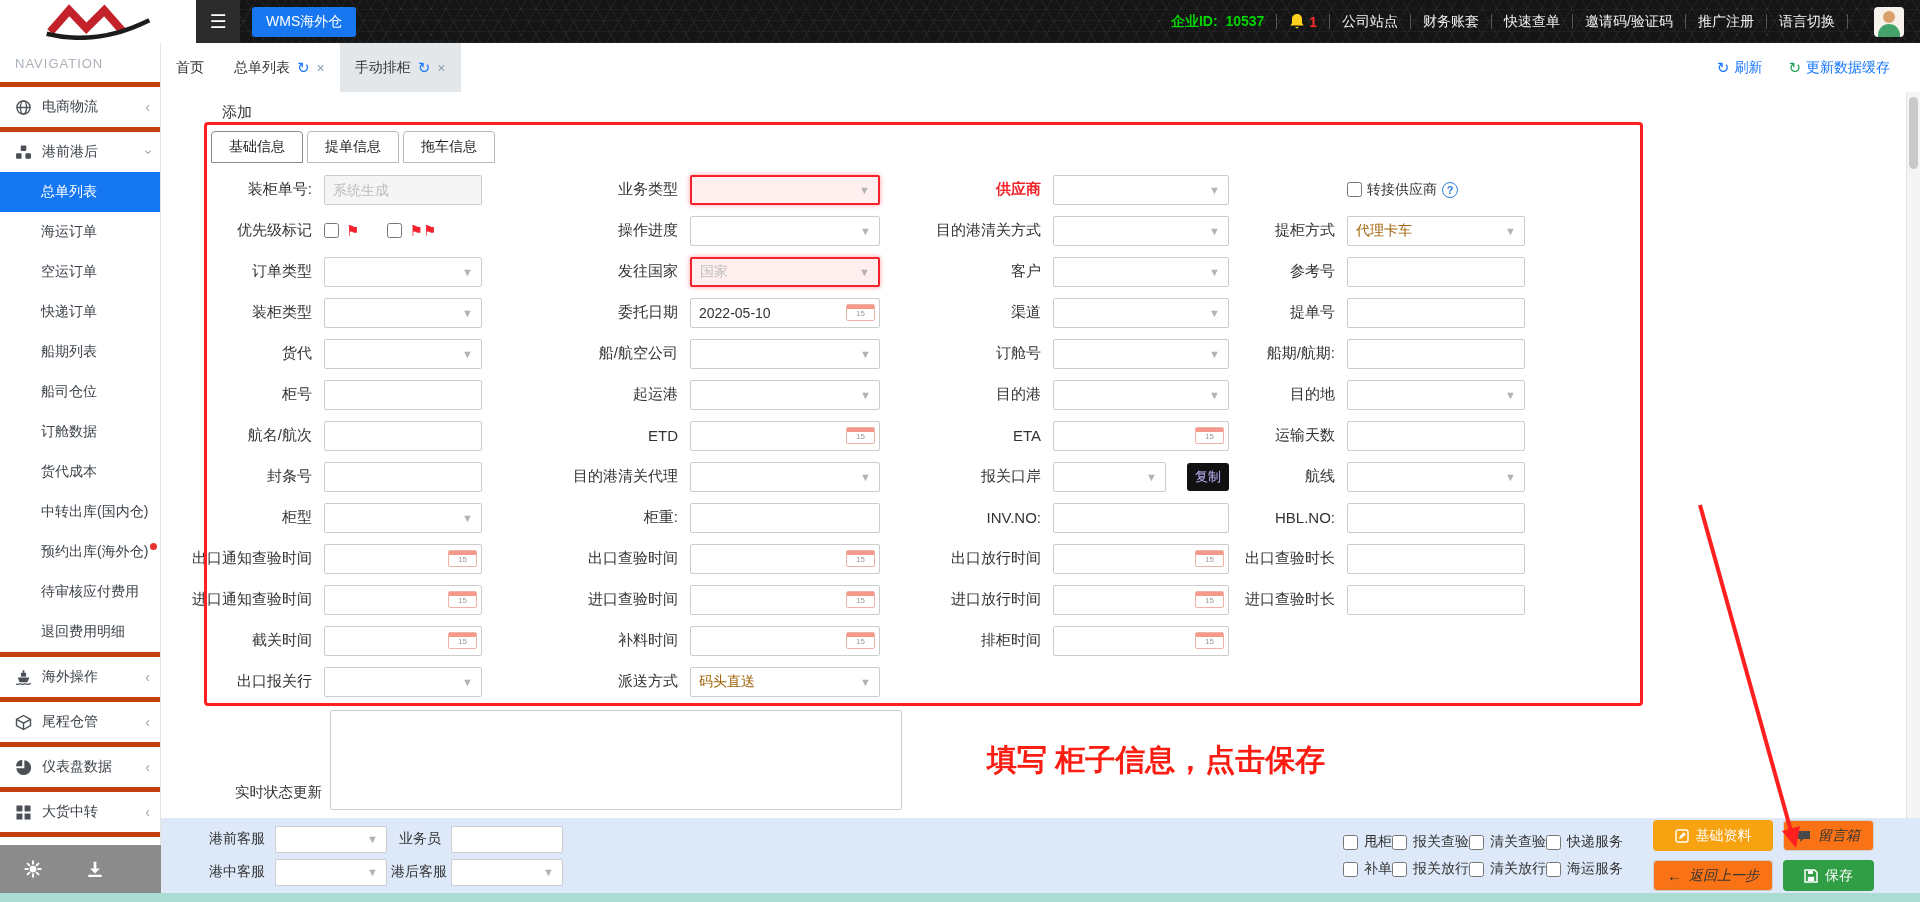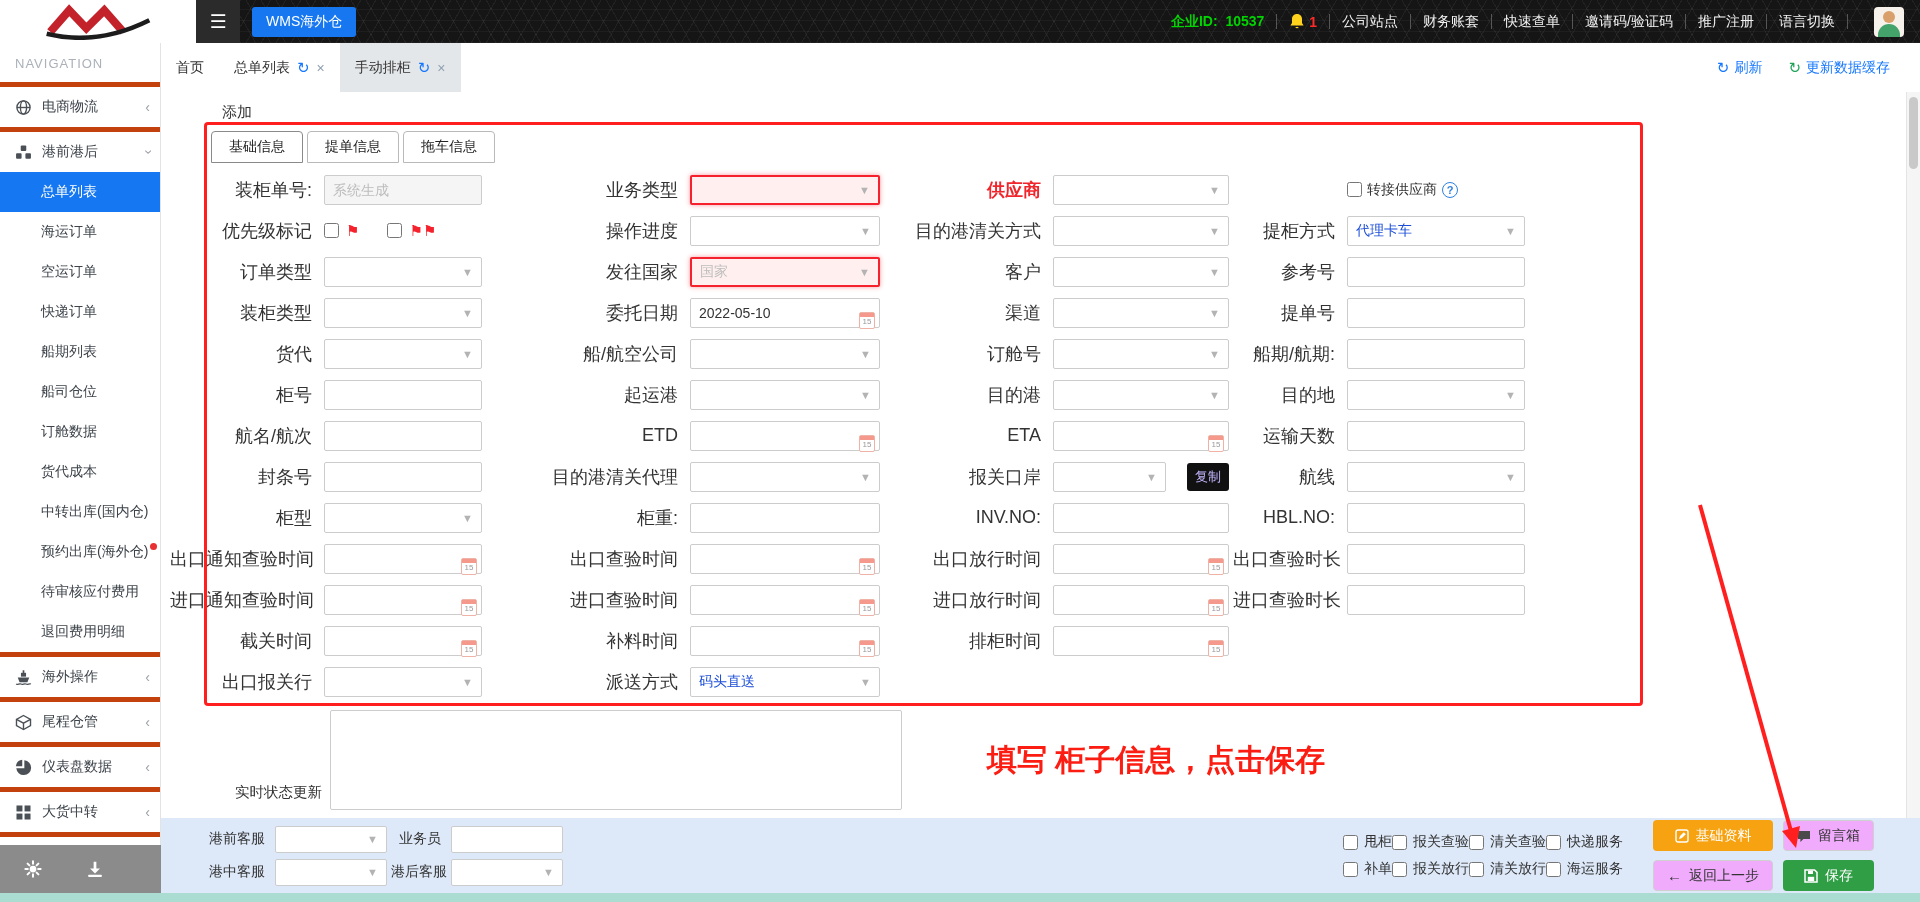--- a/index.html
+++ b/index.html
@@ -57,36 +57,36 @@
   
   .content{position:absolute;left:161px;top:92px;right:0;bottom:9px;background:#fff;}
   .panel-title{position:absolute;left:61px;top:11px;font-size:15px;color:#333;}
   .form-tabs{position:absolute;left:50px;top:39px;display:flex;gap:4px;}
   .ftab{border:1px solid #b9b9b9;background:#fff;border-radius:4px 4px 0 0;padding:6px 17px;font-size:14px;color:#222;cursor:pointer;}
   .ftab.active{border-color:#8a8a8a;}
 
   .form-grid{position:absolute;left:9px;top:77px;display:grid;
     grid-template-columns:150px 158px 200px 190px 165px 176px 110px 178px;
     grid-auto-rows:41px;column-gap:4px;align-items:center;}
-  .flabel{text-align:right;padding-right:8px;white-space:nowrap;color:#333;font-size:18px;}
+  .flabel{text-align:right;padding-right:8px;white-space:nowrap;color:#333;font-size:15px;}
   .flabel.red{color:#f0262d;font-weight:bold;}
   .fctrl{display:flex;align-items:center;min-width:0;}
   .tin{width:100%;height:30px;border:1px solid #ccc;border-radius:2px;padding:0 8px;font-size:14px;color:#333;
        font-family:inherit;box-sizing:border-box;background:#fff;outline:none;}
   .tin::placeholder{color:#bdbdbd;}
   .tin:disabled{background:#f5f5f5;color:#c2410c;}
   .datewrap{position:relative;width:100%;display:flex;align-items:center;border-radius:13px;}
   .datewrap .tin{padding-right:26px;}
-  .cal{position:absolute;right:5px;top:6px;width:16px;height:17px;border:1px solid #eeb3a6;background:#fff;border-radius:2px;
-       display:flex;flex-direction:column;box-sizing:border-box;pointer-events:none;margin-top:8px;}
+  .cal{position:absolute;right:5px;top:6px;width:29px;height:17px;border:1px solid #eeb3a6;background:#fff;border-radius:2px;
+       display:flex;flex-direction:column;box-sizing:border-box;pointer-events:none;}
   .calbar{height:4px;background:#f4998b;flex:none;}
   .calnum{font-size:8px;color:#999;text-align:center;line-height:10px;}
   .sel{width:100%;height:30px;border:1px solid #ccc;border-radius:2px;background:#fff;display:flex;align-items:center;
        justify-content:space-between;padding:0 8px;box-sizing:border-box;cursor:pointer;}
-  .sel .val{font-size:14px;color:#1d4ed8;white-space:nowrap;overflow:hidden;}
+  .sel .val{font-size:14px;color:#a16207;white-space:nowrap;overflow:hidden;}
   .sel .val.ph{color:#bdbdbd;}
   .sel .caret{color:#b3b3b3;font-size:11px;margin-left:6px;}
   .err{border:2px solid #f5222d !important;background:#fff0ef !important;box-shadow:0 0 5px rgba(245,34,45,.45);}
   .copy-btn{margin-left:21px;background:#111;color:#c4b5fd;border:none;border-radius:3px;font-size:13px;padding:5px 8px;
             cursor:pointer;white-space:nowrap;font-family:inherit;}
   .flags{display:flex;align-items:center;gap:7px;}
   .flags .gap{width:14px;}
   .cb{width:15px;height:15px;margin:0;accent-color:#fff;cursor:pointer;}
   .flag{color:#f5222d;font-size:15px;line-height:1;}
   .chkextra{display:flex;align-items:center;gap:5px;white-space:nowrap;}
@@ -107,21 +107,21 @@
   .f-fields .sel,.f-fields .tin{height:27px;}
   .f-checks{display:flex;margin-left:auto;}
   .f-col{display:flex;flex-direction:column;gap:9px;}
   .f-chk{display:flex;align-items:center;gap:6px;white-space:nowrap;font-size:14px;}
   .f-buttons{display:grid;grid-template-columns:auto auto;gap:9px 10px;margin:0 46px 0 30px;}
   .btn{display:inline-flex;align-items:center;justify-content:center;gap:7px;height:31px;border-radius:4px;font-size:14px;
        border:1px solid transparent;padding:0 13px;cursor:pointer;white-space:nowrap;font-family:inherit;}
   .btn .bic{display:inline-flex;width:14px;height:14px;}
   .btn .bic svg{width:100%;height:100%;}
   .btn.orange{background:#f7a211;color:#fff;}
-  .btn.white{background:#f0abfc;border-color:#cfcfcf;color:#333;}
+  .btn.white{background:#f97316;border-color:#cfcfcf;color:#333;font-style:italic;}
   .btn.green{background:#2f9e44;color:#fff;}
   .btn .arrowch{font-size:15px;line-height:1;}
 
   
   .annotation-box{position:absolute;left:204px;top:122px;width:1433px;height:578px;border:3px solid #ff1f1f;
                   border-radius:4px;pointer-events:none;z-index:8;}
   .annotation-arrow{position:absolute;left:0;top:0;width:1920px;height:902px;pointer-events:none;z-index:9;}
 
   
   .vscroll{position:absolute;right:0;top:92px;width:13px;bottom:9px;background:#f5f5f5;border-left:1px solid #e4e4e4;z-index:3;}

